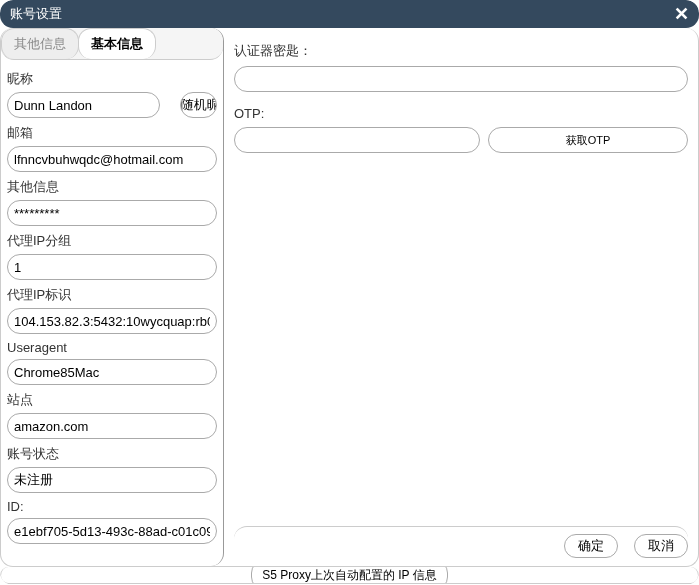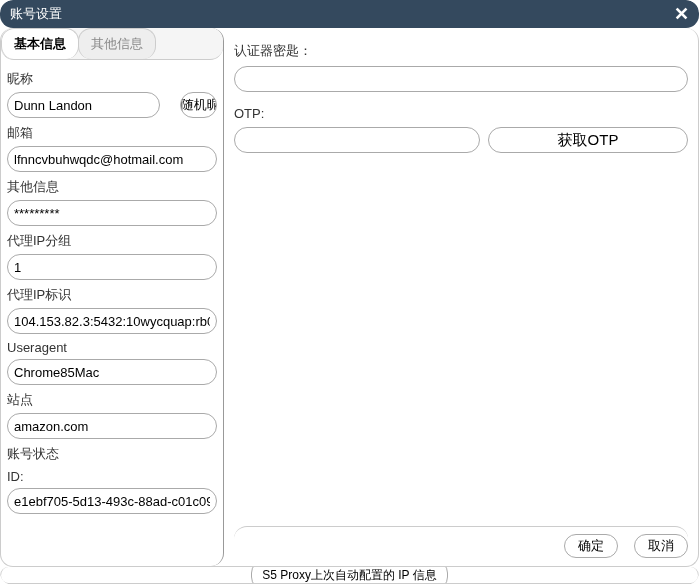--- a/index.html
+++ b/index.html
@@ -111,21 +111,21 @@
     height: 26px;
     border: 1px solid #aaa;
     padding: 2px 6px;
     font-size: 13px;
   }
   .otp-btn {
     width: 200px;
     height: 26px;
     border: 1px solid #aaa;
     background: #fff;
-    font-size: 15px;
+    font-size: 11px;
     font-family: inherit;
     cursor: pointer;
   }
 
   .footer {
     height: 34px;
     display: flex;
     justify-content: flex-end;
     align-items: center;
     gap: 16px;
@@ -167,22 +167,22 @@
 
 <div class="titlebar">
   <span>账号设置</span>
   <span class="close">✕</span>
 </div>
 
 <div class="body">
 
   <div class="leftpane">
     <div class="tabs">
+      <div class="tab">其他信息</div>
       <div class="tab active">基本信息</div>
-      <div class="tab">其他信息</div>
     </div>
 
     <div class="fields">
 
       <div class="field-label">昵称</div>
       <div class="field-row">
         <input type="text" class="nick-input" value="Dunn Landon" style="">
         <button class="rand-btn">随机昵</button>
       </div>
 
@@ -198,20 +198,21 @@
       <div class="field-label">代理IP标识</div>
       <input type="text" value="104.153.82.3:5432:10wycquap:rb0x" style="">
 
       <div class="field-label">Useragent</div>
       <input type="text" value="Chrome85Mac" style="">
 
       <div class="field-label">站点</div>
       <input type="text" value="amazon.com" style="">
 
       <div class="field-label">账号状态</div>
+      <input type="text" value="未注册" style="">
 
       <div class="field-label">ID:</div>
       <input type="text" value="e1ebf705-5d13-493c-88ad-c01c09" style="">
 
     </div>
   </div>
 
   <div class="rightpane">
     <div class="right-content">
       <div class="right-row-label">认证器密匙：</div>

